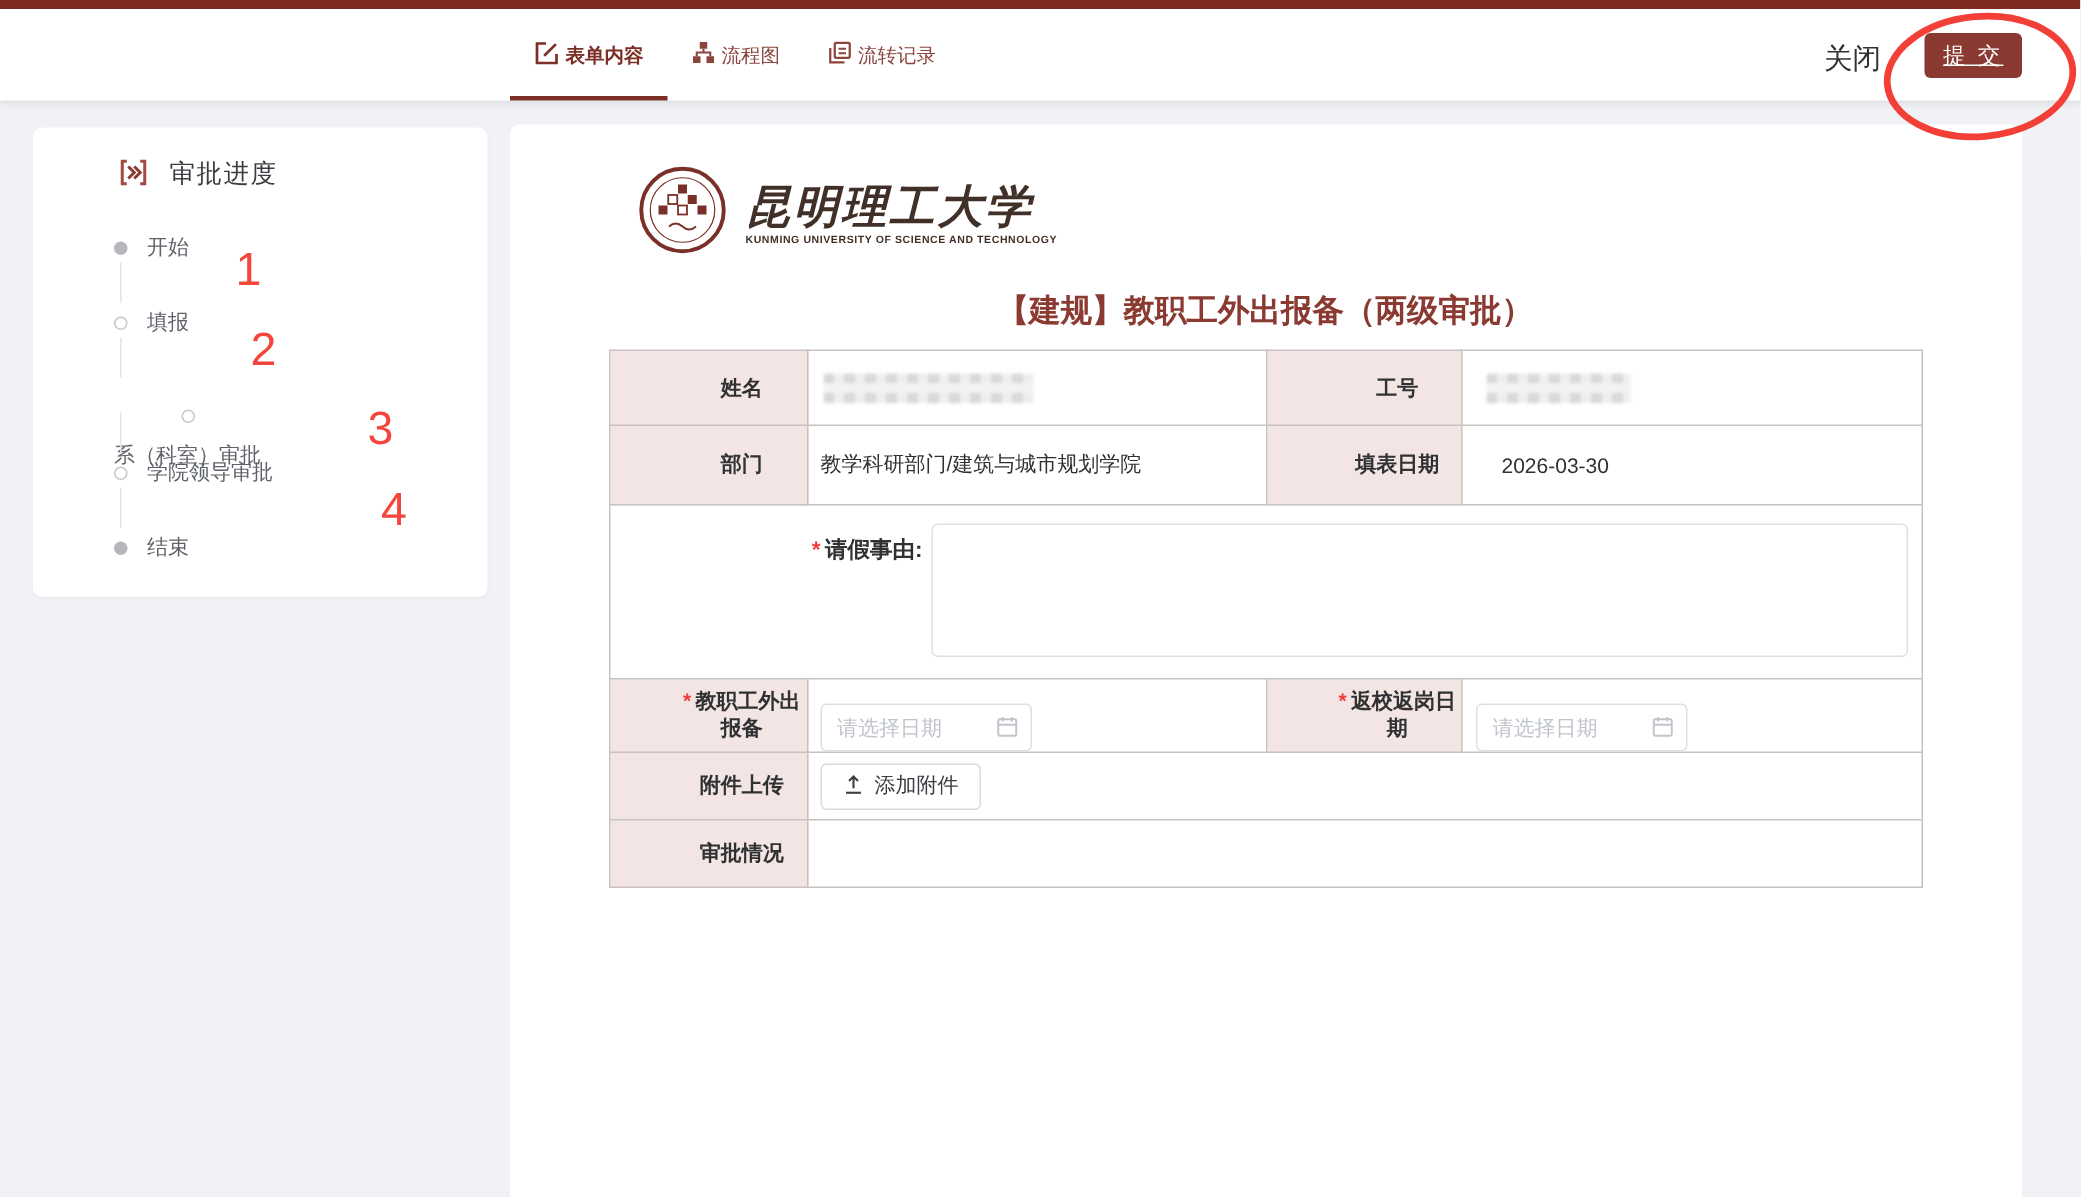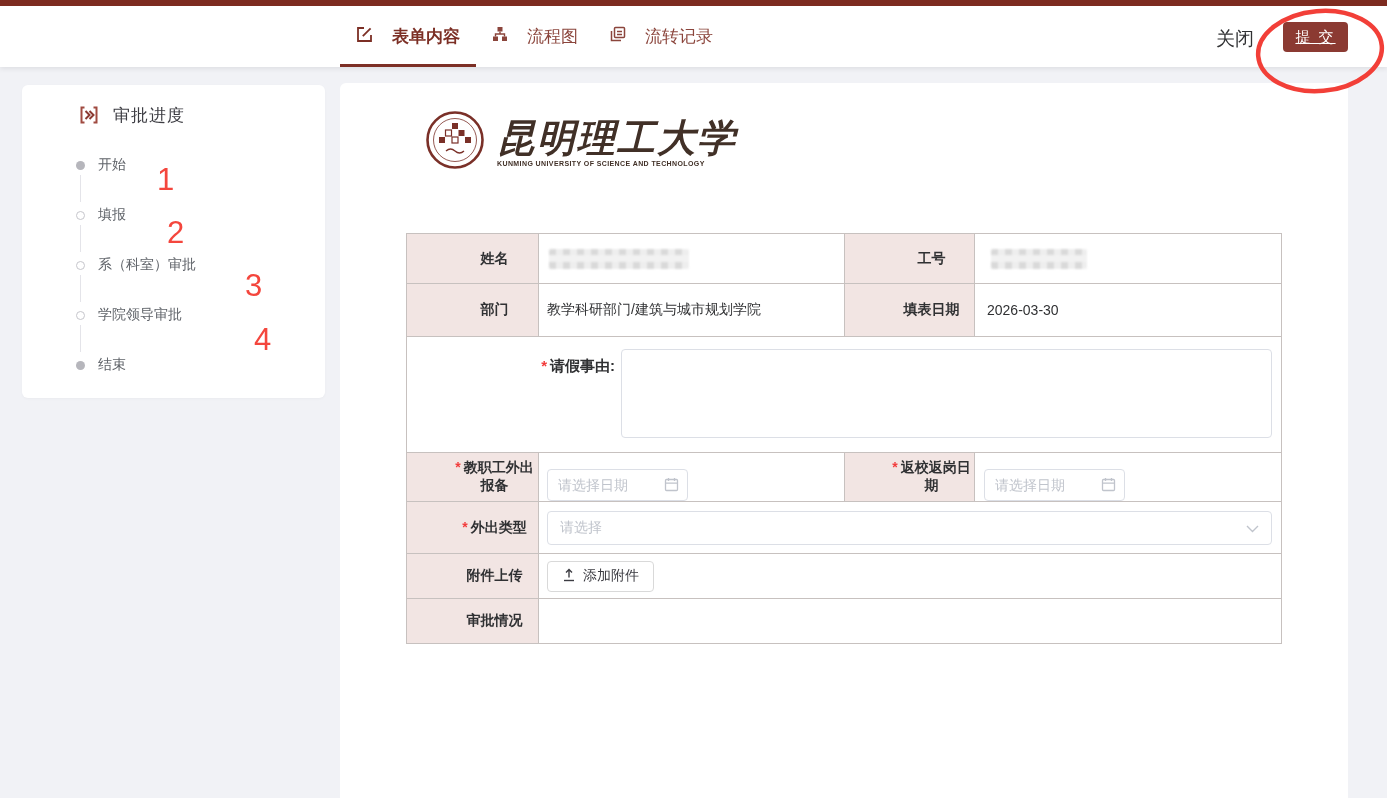--- a/index.html
+++ b/index.html
@@ -3,21 +3,21 @@
 <meta charset="utf-8">
 <style>
   * { margin:0; padding:0; box-sizing:border-box; }
   html,body { background:#f1f2f6; font-family:"Liberation Sans","DejaVu Sans",sans-serif; }
   .page { position:relative; width:1387px; height:798px; background:#f1f2f6; overflow:hidden; }
 
   
   .topbar { position:absolute; top:0; left:0; width:100%; height:6px; background:#7d2b20; z-index:6; }
   .header { position:absolute; top:0; left:0; right:0; height:67px; background:#fff; box-shadow:0 2px 5px rgba(0,0,0,.08); z-index:5; }
   .tabs { position:absolute; left:340px; top:6px; height:61px; display:flex; }
-  .tab { position:relative; display:flex; align-items:center; gap:19px; padding:0 16px; font-size:17px; color:#8b453c; cursor:pointer;justify-content:center; }
+  .tab { position:relative; display:flex; align-items:center; gap:4px; padding:0 16px; font-size:13px; color:#8b453c; cursor:pointer;justify-content:center; }
   .tab.active { color:#7c2f25; font-weight:bold; }
   .tab.active::after { content:""; position:absolute; left:0; right:0; bottom:0; height:3px; background:#7c2f25; }
   .close-btn { position:absolute; right:133px; top:26px; font-size:19px; color:#303133; cursor:pointer; }
   .submit-btn { position:absolute; right:39px; top:22px; width:65px; height:30px; background:#8b3a32; border:none; border-radius:4px; color:#fff; font-size:15px; letter-spacing:2px; display:flex; align-items:center; justify-content:center; cursor:pointer; font-family:inherit;text-decoration:underline; }
 
   
   .circle-annot { position:absolute; left:1252px; top:6px; z-index:30; pointer-events:none; }
   .annot-num { position:absolute; z-index:30; color:#f4463d; font-size:31px; line-height:1; pointer-events:none; }
 
   
@@ -27,21 +27,21 @@
   .step { position:absolute; left:54px; height:16px; display:flex; align-items:center; gap:13px; }
   .dot { width:9px; height:9px; border-radius:50%; flex:0 0 auto; }
   .dot.filled { background:#b6b6bc; }
   .dot.hollow { background:#fff; border:1px solid #c6c6cc; }
   .step-label { font-size:14px; color:#5f6369; white-space:nowrap; }
   .conn { position:absolute; left:58px; width:1px; height:27px; background:#e4e4e9; }
 
   
   .main { position:absolute; left:340px; top:83px; width:1008px; height:715px; background:#fff; border-radius:6px 6px 0 0; }
   .logo-wrap { position:absolute; left:85px; top:27px; display:flex; align-items:center; gap:12px; }
-  .logo-cn { font-family:"DejaVu Serif","Liberation Serif",serif; font-style:italic; font-weight:bold; font-size:38px; color:#413027; letter-spacing:2px; line-height:1.1; }
+  .logo-cn { font-family:"DejaVu Serif","Liberation Serif",serif; font-style:italic; font-weight:bold; font-size:30px; color:#413027; letter-spacing:2px; line-height:1.1; }
   .logo-en { font-size:7px; font-weight:bold; color:#413027; letter-spacing:0.4px; margin-top:2px; }
   .form-title { position:absolute; left:66px; top:110px; width:875px; text-align:center; font-size:21px; font-weight:bold; color:#8b3a32; }
 
   table.form { position:absolute; left:66px; top:150px; width:875px; border-collapse:collapse; table-layout:fixed; }
   table.form td { border:1px solid #c7c1bf; font-size:14px; color:#303133; vertical-align:middle; }
   td.lbl { background:#f2e5e3; color:#8b3a32; font-weight:bold; font-size:15px; text-align:center;padding-left:44px; }
   .req { color:#f23c3c; font-weight:bold; margin-right:3px; }
   .cell-pad { padding-left:8px; }
 
   .redact { height:20px; border-radius:2px;
@@ -135,21 +135,21 @@
     <div class="step" style="top:72px;">
       <span class="dot filled"></span>
       <span class="step-label">开始</span>
     </div>
     <div class="conn" style="top:90px;"></div>
     <div class="step" style="top:122px;">
       <span class="dot hollow"></span>
       <span class="step-label">填报</span>
     </div>
     <div class="conn" style="top:140px;"></div>
-    <div class="step" style="top:172px;">
+    <div class="step" style="top:188px;flex-direction:column;">
       <span class="dot hollow"></span>
       <span class="step-label">系（科室）审批</span>
     </div>
     <div class="conn" style="top:190px;"></div>
     <div class="step" style="top:222px;">
       <span class="dot hollow"></span>
       <span class="step-label">学院领导审批</span>
     </div>
     <div class="conn" style="top:240px;"></div>
     <div class="step" style="top:272px;">
@@ -173,20 +173,21 @@
           <rect x="40" y="27" width="6" height="6" fill="#7a3028"></rect>
           <path d="M21 41 q4.5 -4 9 0 t9 0" fill="none" stroke="#7a3028" stroke-width="1.3"></path>
         </svg>
       </span>
       <span>
         <div class="logo-cn">昆明理工大学</div>
         <div class="logo-en">KUNMING UNIVERSITY OF SCIENCE AND TECHNOLOGY</div>
       </span>
     </div>
 
+    <div class="form-title">【建规】教职工外出报备（两级审批）</div>
 
     <table class="form">
       <colgroup>
           <col style="width:132px">
           <col style="width:306px">
           <col style="width:130px">
           <col style="width:307px">
         </colgroup>
 
       <tbody>
@@ -198,21 +199,21 @@
         <td class="lbl">工号</td>
         <td>
               <div class="redact id"></div>
             </td>
       </tr>
 
       <tr style="height:53px">
         <td class="lbl">部门</td>
         <td class="cell-pad">教学科研部门/建筑与城市规划学院</td>
         <td class="lbl">填表日期</td>
-        <td style="padding-left:12px">2026-03-30</td>
+        <td style="padding-left:26px">2026-03-30</td>
       </tr>
 
       <tr style="height:116px">
         <td colspan="4" style="vertical-align:top">
           <div class="reason-wrap">
             <div class="reason-label"><span class="req">*</span><span>请假事由:</span></div>
             <textarea class="reason-textarea" style=""></textarea>
           </div>
         </td>
       </tr>
@@ -238,33 +239,20 @@
             <span class="cal">
               <svg width="15" height="15" viewBox="0 0 15 15">
                     <rect x="1.5" y="2.5" width="12" height="11" rx="1" fill="none" stroke="#c0c4cc" stroke-width="1.3"></rect>
                     <path d="M4.5 1 v3 M10.5 1 v3 M1.5 6.2 h12" stroke="#c0c4cc" stroke-width="1.3"></path>
                   </svg>
             </span>
           </span>
         </td>
       </tr>
 
-      <tr style="height:52px">
-        <td class="lbl"><span class="req">*</span><span>外出类型</span></td>
-        <td colspan="3">
-          <div class="select-box">
-            <span class="ph">请选择</span>
-            <span>
-              <svg width="13" height="8" viewBox="0 0 13 8">
-                    <path d="M1 1 L6.5 6.5 L12 1" fill="none" stroke="#c0c4cc" stroke-width="1.4"></path>
-                  </svg>
-            </span>
-          </div>
-        </td>
-      </tr>
 
       <tr style="height:45px">
         <td class="lbl">附件上传</td>
         <td colspan="3">
           <button class="attach-btn">
             <span>
               <svg width="14" height="14" viewBox="0 0 14 14">
                     <path d="M7 9.5 V1.8 M4 4.6 L7 1.6 L10 4.6" fill="none" stroke="#3c3c42" stroke-width="1.4"></path>
                     <path d="M2 12.5 h10" stroke="#3c3c42" stroke-width="1.4"></path>
                   </svg>

